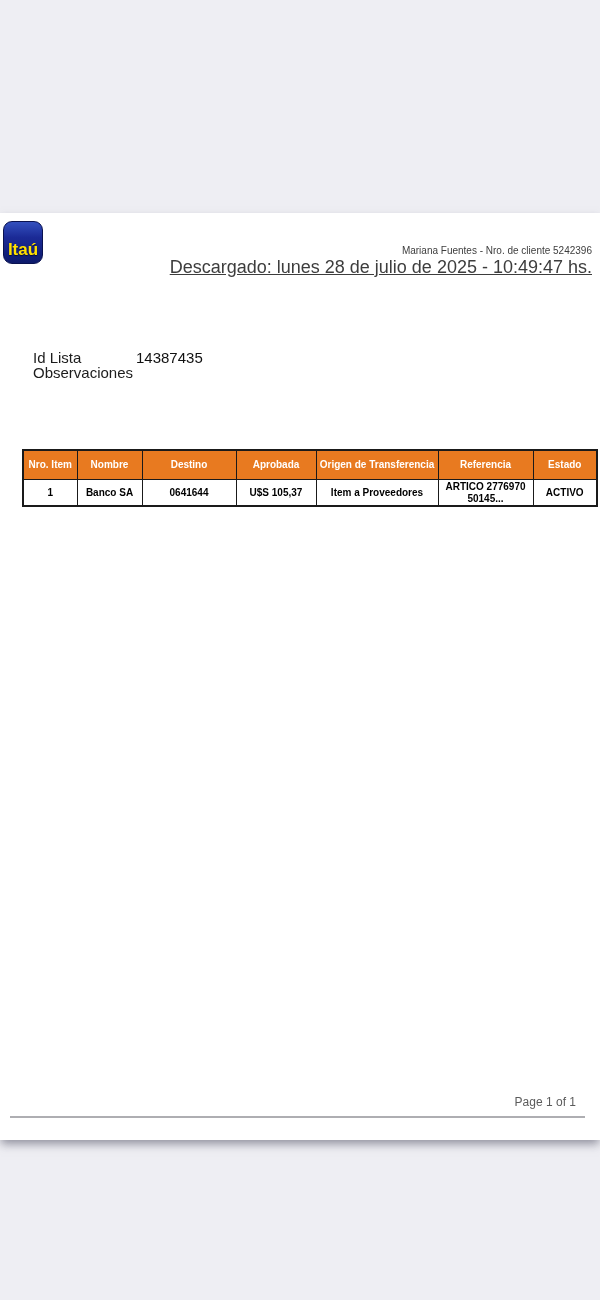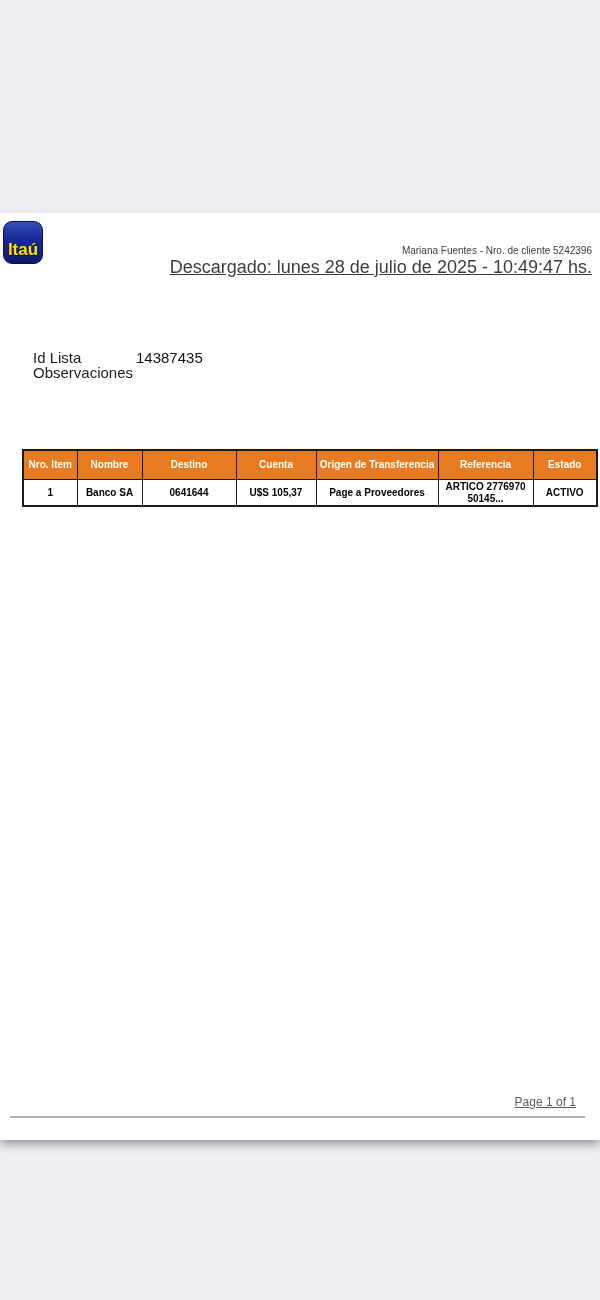--- a/index.html
+++ b/index.html
@@ -133,21 +133,20 @@
     background: #ffffff;
   }
 
   
   .footer-page {
     position: absolute;
     top: 882px;
     right: 24px;
     font-size: 12px;
     color: #5b5b5b;
-    text-decoration: underline;
   }
   .footer-line {
     position: absolute;
     top: 903px;
     left: 10px;
     width: 575px;
     border-top: 2px solid #aeaeb2;
   }
 </style>
 </head>
@@ -188,33 +187,33 @@
           <col style="width:80px">
         <col style="width:122px">
           <col style="width:95px">
           <col style="width:64px">
       </colgroup>
       <thead>
         <tr>
           <th>Nro. Item</th>
           <th>Nombre</th>
           <th>Destino</th>
-          <th>Cuenta</th>
+          <th>Aprobada</th>
           <th>Origen de Transferencia</th>
           <th>Referencia</th>
           <th>Estado</th>
         </tr>
       </thead>
       <tbody>
         <tr>
           <td>1</td>
           <td>Banco SA</td>
           <td>0641644</td>
           <td>U$S 105,37</td>
-          <td>Page a Proveedores</td>
+          <td>Item a Proveedores</td>
           <td>ARTICO 2776970 50145...</td>
           <td>ACTIVO</td>
         </tr>
       </tbody>
     </table>
 
     <div class="footer-page">Page 1 of 1</div>
     <div class="footer-line"></div>
 
   </div>

